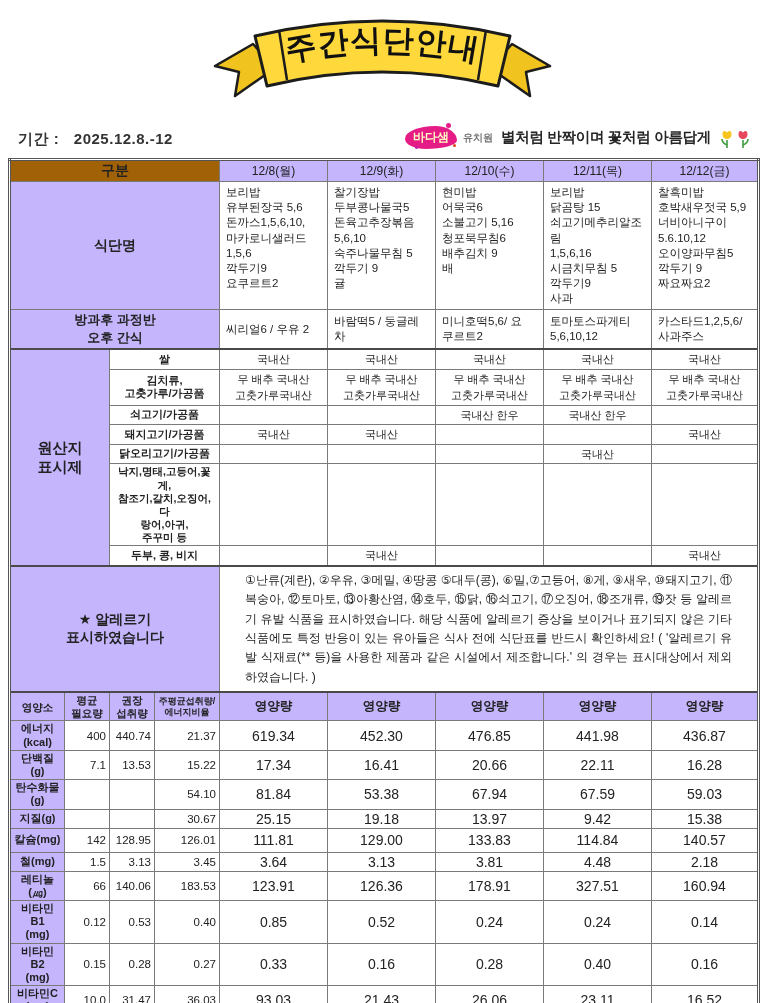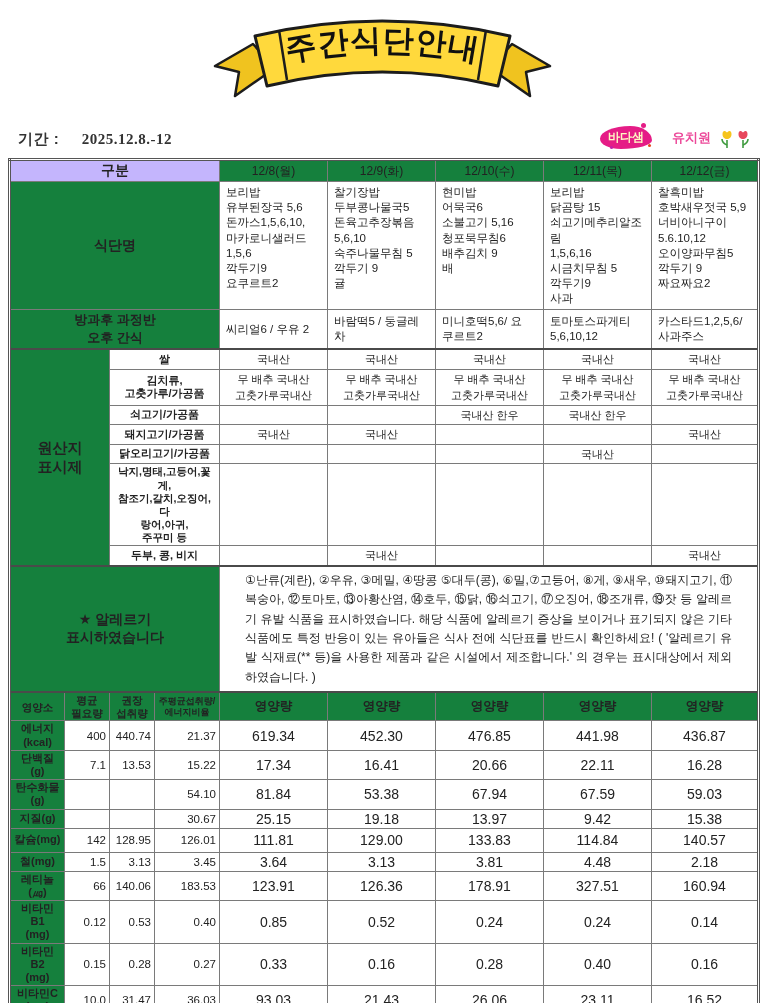--- a/index.html
+++ b/index.html
@@ -1,43 +1,43 @@
 <!DOCTYPE html>
 <html><head>
 <meta charset="utf-8">
 <style>
   html,body{margin:0;padding:0;background:#fff;}
   body{width:765px;height:1003px;position:relative;font-family:"Liberation Sans","DejaVu Sans",sans-serif;color:#222;}
   .banner{position:absolute;left:205px;top:4px;width:355px;height:104px;}
   .period{position:absolute;left:18px;top:130px;font-size:15px;font-weight:bold;color:#333;letter-spacing:.5px;}
-  .period .val{margin-left:18px;font-family:Liberation Serif, serif;}
+  .period .val{margin-left:10px;}
   .brandrow{position:absolute;right:12px;top:126px;display:flex;align-items:center;gap:8px;}
   .logo{display:flex;align-items:center;}
   .blob{display:inline-block;background:#e51c86;color:#fef9c3;font-weight:bold;font-size:12px;padding:3px 8px;border-radius:58% 42% 60% 40% / 55% 62% 38% 45%;position:relative;}
   .blob::after{content:"";position:absolute;width:5px;height:5px;background:#e51c86;border-radius:50%;top:-3px;right:6px;box-shadow:-32px 22px 0 -1px #c21ea8,6px 20px 0 -1px #e5451c;}
-  .logo .rest{font-size:13px;font-weight:bold;color:#ec4899;margin-left:20px;}
+  .logo .rest{font-size:10px;font-weight:bold;color:#737373;margin-left:6px;}
   .motto{font-size:14.5px;font-weight:bold;color:#252525;letter-spacing:-.3px;}
   table.main{position:absolute;left:8px;top:158px;width:749px;border-collapse:collapse;table-layout:fixed;border:3px double #555;}
   td{border:1px solid #7a7a7a;padding:1px 3px;vertical-align:middle;overflow:hidden;}
-  .y{background:#15803d;}
+  .y{background:#c4b5fd;}
   .lbl{font-weight:bold;text-align:center;white-space:pre-line;}
   .dt{font-size:12px;text-align:center;}
   .menu{font-size:11.5px;line-height:1.32;vertical-align:top;padding:3px 6px;white-space:pre-line;}
   .snack{font-size:11.5px;line-height:1.3;padding:2px 6px;white-space:pre-line;}
   .cat{font-size:11px;line-height:1.25;}
   .ov{font-size:11px;text-align:center;white-space:pre-line;line-height:1.5;}
   .alg{font-size:12px;line-height:1.62;text-align:justify;padding:4px 25px;}
   .nh{font-size:10.5px;line-height:1.2;}
   .amt{font-size:12.5px;}
   .num{font-size:11.5px;text-align:right;}
   .dnum{font-size:14px;text-align:center;}
   .nname{font-size:11px;line-height:1.2;text-align:center;}
   .longtext{font-size:11.8px;line-height:1.46;white-space:pre-line;padding:3px 8px;vertical-align:top;}
   tr.sec>td{border-top:2px solid #4a4a4a;}
-  .w{background:#c4b5fd;}
+  .w{background:#a16207;}
 </style>
 </head>
 <body>
 
 <svg class="banner" viewBox="0 0 355 104">
   <path d="M48 40 L10 62 L34 68 L30 92 L70 64 Z" fill="#f0c31f" stroke="#1c1c1c" stroke-width="2.5" stroke-linejoin="round"></path>
   <path d="M307 40 L345 62 L321 68 L325 92 L285 64 Z" fill="#f0c31f" stroke="#1c1c1c" stroke-width="2.5" stroke-linejoin="round"></path>
   <path d="M50 32 Q177 2 305 32 L293 82 Q177 54 62 82 Z" fill="#ffd93c" stroke="#1c1c1c" stroke-width="3" stroke-linejoin="round"></path>
   <path d="M74 26 L82 76" stroke="#1c1c1c" stroke-width="2.5"></path>
   <path d="M281 26 L273 76" stroke="#1c1c1c" stroke-width="2.5"></path>
@@ -52,20 +52,21 @@
 <div class="period">
   <span>기간 :</span>
   <span class="val">2025.12.8.-12</span>
 </div>
 
 <div class="brandrow">
   <span class="logo">
     <span class="blob">바다샘</span>
     <span class="rest">유치원</span>
   </span>
+  <span class="motto">별처럼 반짝이며 꽃처럼 아름답게</span>
   <svg width="34" height="22" viewBox="0 0 34 22">
     <path d="M8 13 L8 21" stroke="#3f9b3f" stroke-width="1.6"></path>
       <path d="M8 18 Q3 16 3 12" stroke="#3f9b3f" stroke-width="1.6" fill="none"></path>
     <path d="M3.5 7 C3.5 3.5 6 3 8 5.5 C10 3 12.5 3.5 12.5 7 C12.5 10.5 10.5 12 8 12 C5.5 12 3.5 10.5 3.5 7 Z" fill="#f6c51e"></path>
     <path d="M24 13 L24 21" stroke="#3f9b3f" stroke-width="1.6"></path>
       <path d="M24 18 Q29 16 29 12" stroke="#3f9b3f" stroke-width="1.6" fill="none"></path>
     <path d="M19.5 7 C19.5 3.5 22 3 24 5.5 C26 3 28.5 3.5 28.5 7 C28.5 10.5 26.5 12 24 12 C21.5 12 19.5 10.5 19.5 7 Z" fill="#e8485c"></path>
   </svg>
 </div>
 

